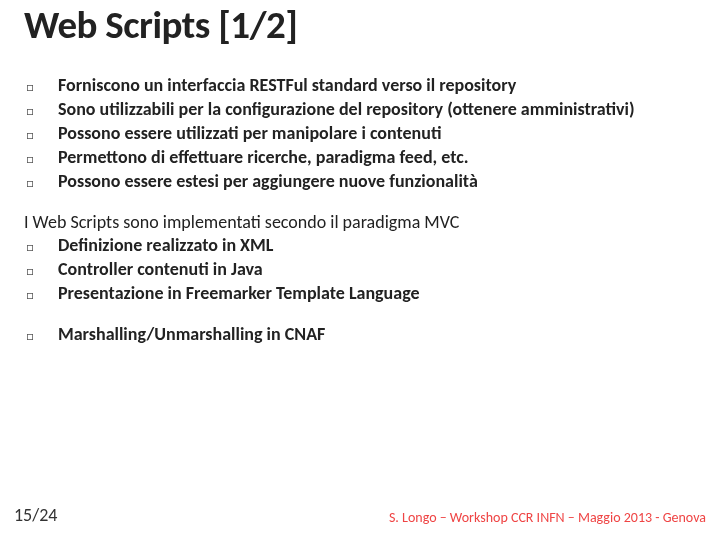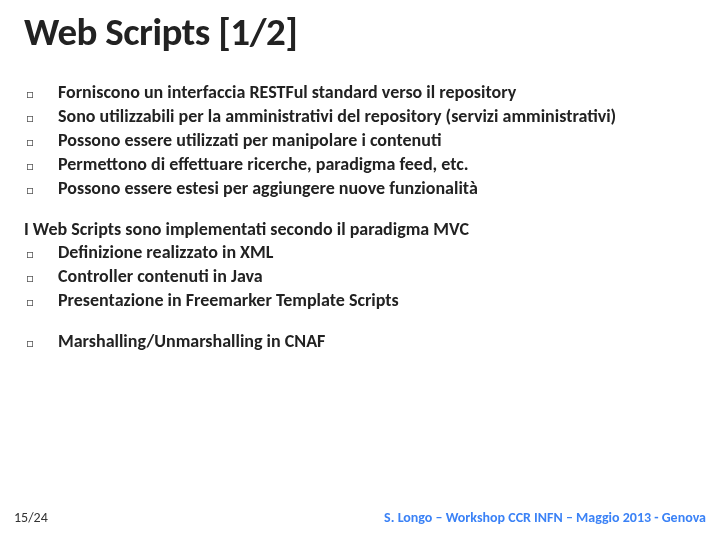--- a/index.html
+++ b/index.html
@@ -7,21 +7,21 @@
     width: 720px;
     height: 540px;
     background: #fff;
     font-family: Calibri, 'Segoe UI', Tahoma, sans-serif;
     position: relative;
     overflow: hidden;
   }
   .slide {
     width: 100%;
     height: 100%;
-    padding: 8px 24px 12px 24px;
+    padding: 1px 24px 12px 24px;
     position: relative;
   }
   .title-row {
     display: flex;
     justify-content: space-between;
     align-items: flex-start;
   }
   .title {
     font-size: 39px;
     font-weight: 700;
@@ -51,57 +51,55 @@
     color: #555;
     padding-top: 5px;
     padding-left: 2px;
   }
   .bullet-text {
     flex: 1;
     font-weight: bold;
   }
   .plain-row {
     margin-top: 18px;
-    font-weight: bold;
   }
   .block3-gap { margin-top: 18px; }
   .page-num {
     position: absolute;
     left: 14px;
     bottom: 14px;
-    font-size: 14px;
+    font-size: 18px;
     color: #333;
   }
   .footer {
     position: absolute;
     right: 14px;
     bottom: 14px;
     font-size: 14px;
-    color: #3b82f6;
-    font-weight: bold;
+    color: #ef4444;
   }
 </style>
 </head>
 <body>
 
 <div class="slide">
 
   <div class="title-row">
     <div class="title">Web Scripts [1/2]</div>
   </div>
 
   <div class="content">
 
     <div class="bullet-row">
       <div class="bullet">□</div>
       <div class="bullet-text">Forniscono un interfaccia RESTFul standard verso il repository</div>
     </div>
     <div class="bullet-row">
       <div class="bullet">□</div>
-      <div class="bullet-text">Sono utilizzabili per la amministrativi del repository (servizi amministrativi)</div>
+      <div class="bullet-text">Sono utilizzabili per la configurazione del repository (ottenere amministrativi)</div>
     </div>
     <div class="bullet-row">
       <div class="bullet">□</div>
       <div class="bullet-text">Possono essere utilizzati per manipolare i contenuti</div>
     </div>
     <div class="bullet-row">
       <div class="bullet">□</div>
       <div class="bullet-text">Permettono di effettuare ricerche, paradigma feed, etc.</div>
     </div>
     <div class="bullet-row">
@@ -114,21 +112,21 @@
     <div class="bullet-row">
       <div class="bullet">□</div>
       <div class="bullet-text">Definizione realizzato in XML</div>
     </div>
     <div class="bullet-row">
       <div class="bullet">□</div>
       <div class="bullet-text">Controller contenuti in Java</div>
     </div>
     <div class="bullet-row">
       <div class="bullet">□</div>
-      <div class="bullet-text">Presentazione in Freemarker Template Scripts</div>
+      <div class="bullet-text">Presentazione in Freemarker Template Language</div>
     </div>
 
     <div class="bullet-row block3-gap">
       <div class="bullet">□</div>
       <div class="bullet-text">Marshalling/Unmarshalling in CNAF</div>
     </div>
 
   </div>
 
   <div class="page-num">15/24</div>

